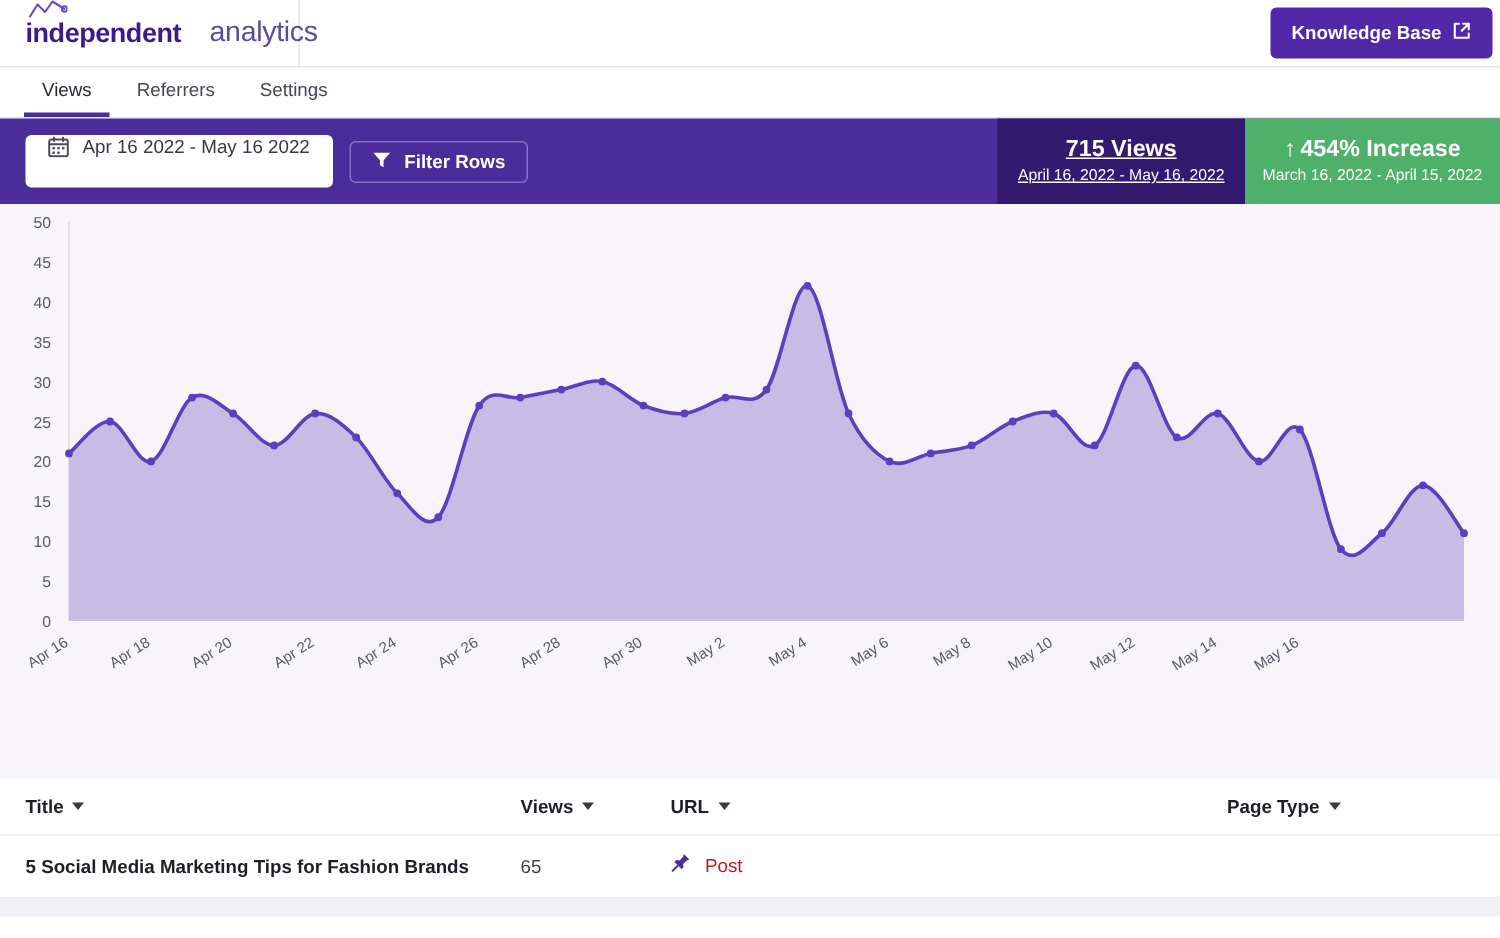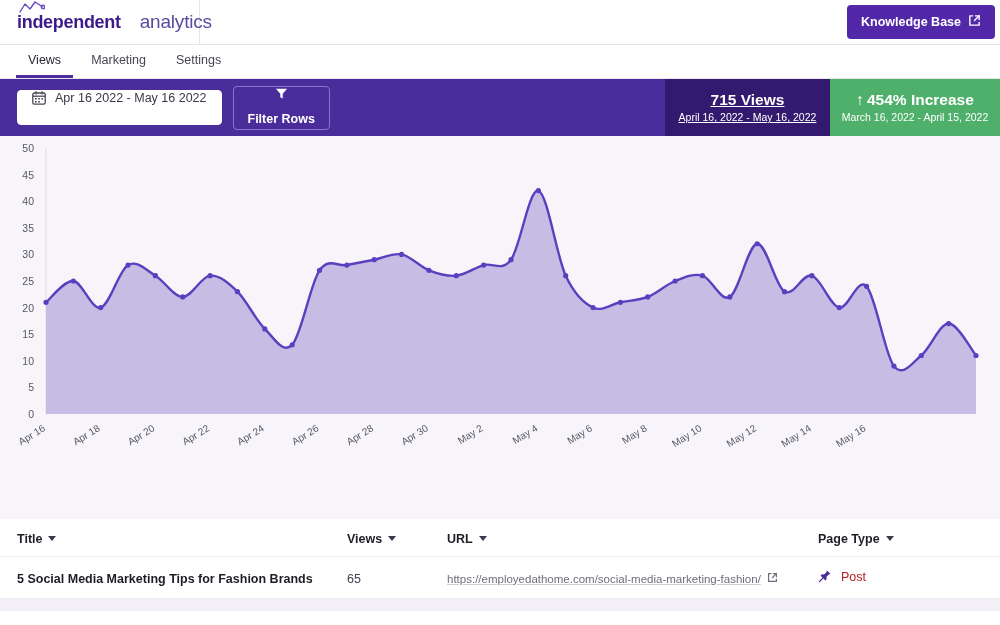--- a/index.html
+++ b/index.html
@@ -95,30 +95,29 @@
     padding: 0 14px;
     font-size: 12.5px;
     color: #3a3846;
     font-weight: 500;
     cursor: pointer;
   }
   .ghost-btn {
     background: transparent;
     border: 1.5px solid #8a72c9;
     border-radius: 4px;
-    height: 44px;
+    height: 28px;
     display: flex;
     align-items: center;
     gap: 9px;
     padding: 0 14px;
     font-size: 12.5px;
     color: #ffffff;
     font-weight: bold;
     cursor: pointer;
-    flex-direction: column;
   }
   .stat-panel {
     width: 165px;
     display: flex;
     flex-direction: column;
     align-items: center;
     justify-content: center;
     color: #ffffff;
   }
   .stat-views { background: #331a6e; text-decoration: underline; }
@@ -209,21 +208,21 @@
           <path d="M8 2 H12 V6" fill="none" stroke="#ffffff" stroke-width="1.5" stroke-linecap="round" stroke-linejoin="round"></path>
           <path d="M12 2 L7 7" fill="none" stroke="#ffffff" stroke-width="1.5" stroke-linecap="round"></path>
         </svg>
       </span>
     </button>
   </div>
 </div>
 
 <div class="tabbar">
   <div class="tab active">Views</div>
-  <div class="tab">Marketing</div>
+  <div class="tab">Referrers</div>
   <div class="tab">Settings</div>
 </div>
 
 <div class="toolbar">
   <div class="toolbar-left">
 
     <button class="date-btn">
       <span>
         <svg width="14" height="14" viewBox="0 0 14 14">
           <rect x="0.8" y="2" width="12.4" height="11.2" rx="1.4" fill="none" stroke="#4a4857" stroke-width="1.3"></rect>
@@ -363,32 +362,20 @@
     </div>
   </div>
 
   <div class="trow tbody-row">
     <div class="col-title">
       <span class="cell-title">5 Social Media Marketing Tips for Fashion Brands</span>
     </div>
     <div class="col-views">
       <span class="cell-views">65</span>
     </div>
-    <div class="col-url">
-      <a class="cell-url" href="#">
-        <span class="u">https://employedathome.com/social-media-marketing-fashion/</span>
-        <span>
-          <svg width="11" height="11" viewBox="0 0 14 14">
-            <path d="M5 2 H2 V12 H12 V9" fill="none" stroke="#6f6d7b" stroke-width="1.5" stroke-linecap="round" stroke-linejoin="round"></path>
-            <path d="M8 2 H12 V6" fill="none" stroke="#6f6d7b" stroke-width="1.5" stroke-linecap="round" stroke-linejoin="round"></path>
-            <path d="M12 2 L7 7" fill="none" stroke="#6f6d7b" stroke-width="1.5" stroke-linecap="round"></path>
-          </svg>
-        </span>
-      </a>
-    </div>
     <div class="col-type">
       <span class="cell-type">
         <span>
           <svg width="14" height="14" viewBox="0 0 16 16">
             <path d="M10.2 1.6 L14.4 5.8 L12.3 6.4 L9.6 9.1 L9.9 11.6 L8.4 13 L3 7.6 L4.4 6.1 L6.9 6.4 L9.6 3.7 Z" fill="#4a2d9a"></path>
             <line x1="5.3" y1="10.7" x2="1.6" y2="14.4" stroke="#4a2d9a" stroke-width="1.5" stroke-linecap="round"></line>
           </svg>
         </span>
         <span>Post</span>
       </span>

